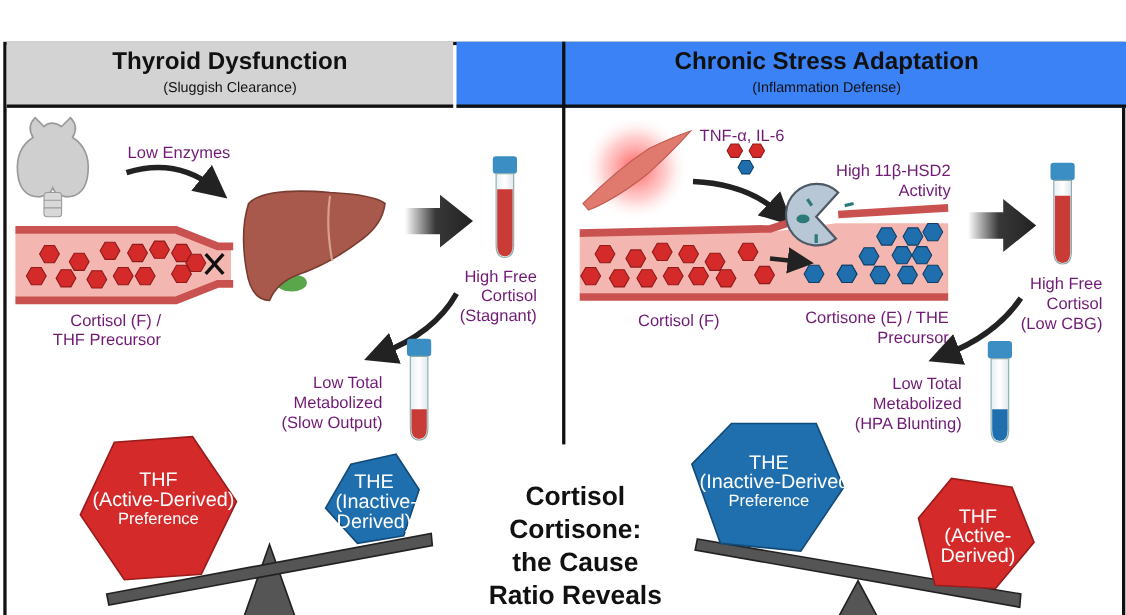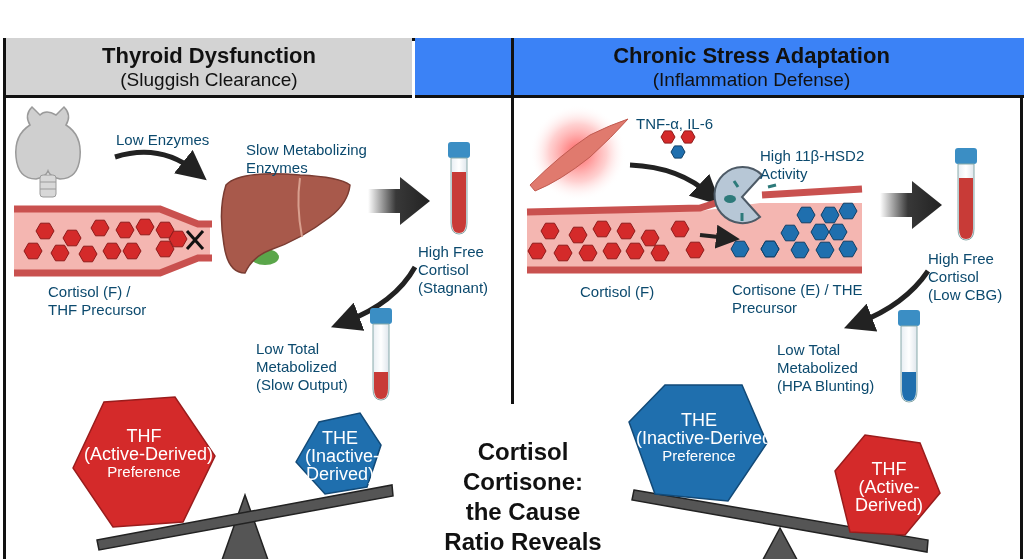--- a/index.html
+++ b/index.html
@@ -3,23 +3,23 @@
 <meta charset="utf-8">
 <style>
   html, body { margin: 0; padding: 0; background: #ffffff; }
   body { width: 1024px; height: 559px; overflow: hidden; position: relative; font-family: "Liberation Sans", sans-serif; }
   #stage { position: absolute; left: 0; top: 0; width: 1024px; height: 559px; margin-top: 35px; }
   .frame { position: absolute; left: 3px; top: 3px; width: 1014px; height: 548px; border: 3px solid #111; box-sizing: content-box; }
   .header { position: absolute; top: 3px; height: 60px; border-bottom: 3px solid #111; text-align: center; box-sizing: border-box; }
   .header.left { left: 6px; width: 406px; background: #d3d3d3; }
   .header.right { left: 415px; width: 673px; background: #3b82f6; }
   .header .title { display: block; font-weight: bold; font-size: 22px; color: #111; margin-top: 6px; line-height: 24px; }
-  .header .subtitle { display: block; font-size: 19px; color: #111; line-height: 24px; }
+  .header .subtitle { display: block; font-size: 13px; color: #111; line-height: 24px; }
   .divider { position: absolute; left: 511px; top: 3px; width: 3px; height: 366px; background: #111; }
-  .lbl { position: absolute; font-size: 15px; color: #0c4a6e; text-align: left; line-height: 18px; white-space: nowrap; }
+  .lbl { position: absolute; font-size: 15px; color: #701a75; text-align: right; line-height: 18px; white-space: nowrap; }
   .center-title { position: absolute; left: 428px; top: 402px; width: 190px; text-align: center; font-weight: bold; font-size: 24px; line-height: 30px; color: #111; }
   .hex-text { position: absolute; color: #fff; text-align: center; line-height: 18px; white-space: nowrap; }
   .hex-text .big { display: block; font-size: 18px; }
   .hex-text .sm { display: block; font-size: 18px; }
 </style>
 </head>
 <body>
 
 <div id="stage">
 
@@ -193,24 +193,20 @@
     <span class="title">Thyroid Dysfunction</span>
     <span class="subtitle">(Sluggish Clearance)</span>
   </div>
   <div class="header right">
     <span class="title">Chronic Stress Adaptation</span>
     <span class="subtitle">(Inflammation Defense)</span>
   </div>
   <div class="divider"></div>
 
   <div class="lbl" style="left:116px;top:96px;">Low Enzymes</div>
-  <div class="lbl" style="left:246px;top:106px;">
-    <div>Slow Metabolizing</div>
-    <div>Enzymes</div>
-  </div>
   <div class="lbl" style="left:48px;top:248px;">
     <div>Cortisol (F) /</div>
     <div>THF Precursor</div>
   </div>
   <div class="lbl" style="left:418px;top:208px;">
     <div>High Free</div>
     <div>Cortisol</div>
     <div>(Stagnant)</div>
   </div>
   <div class="lbl" style="left:256px;top:305px;">

